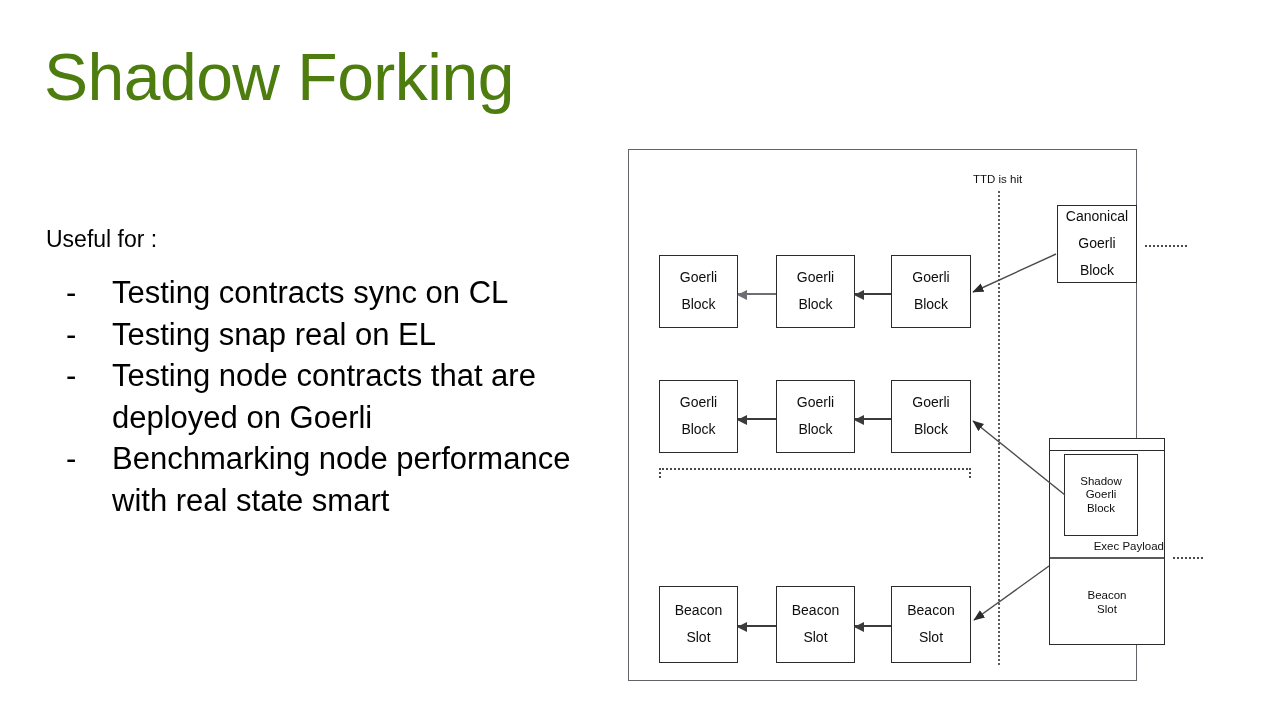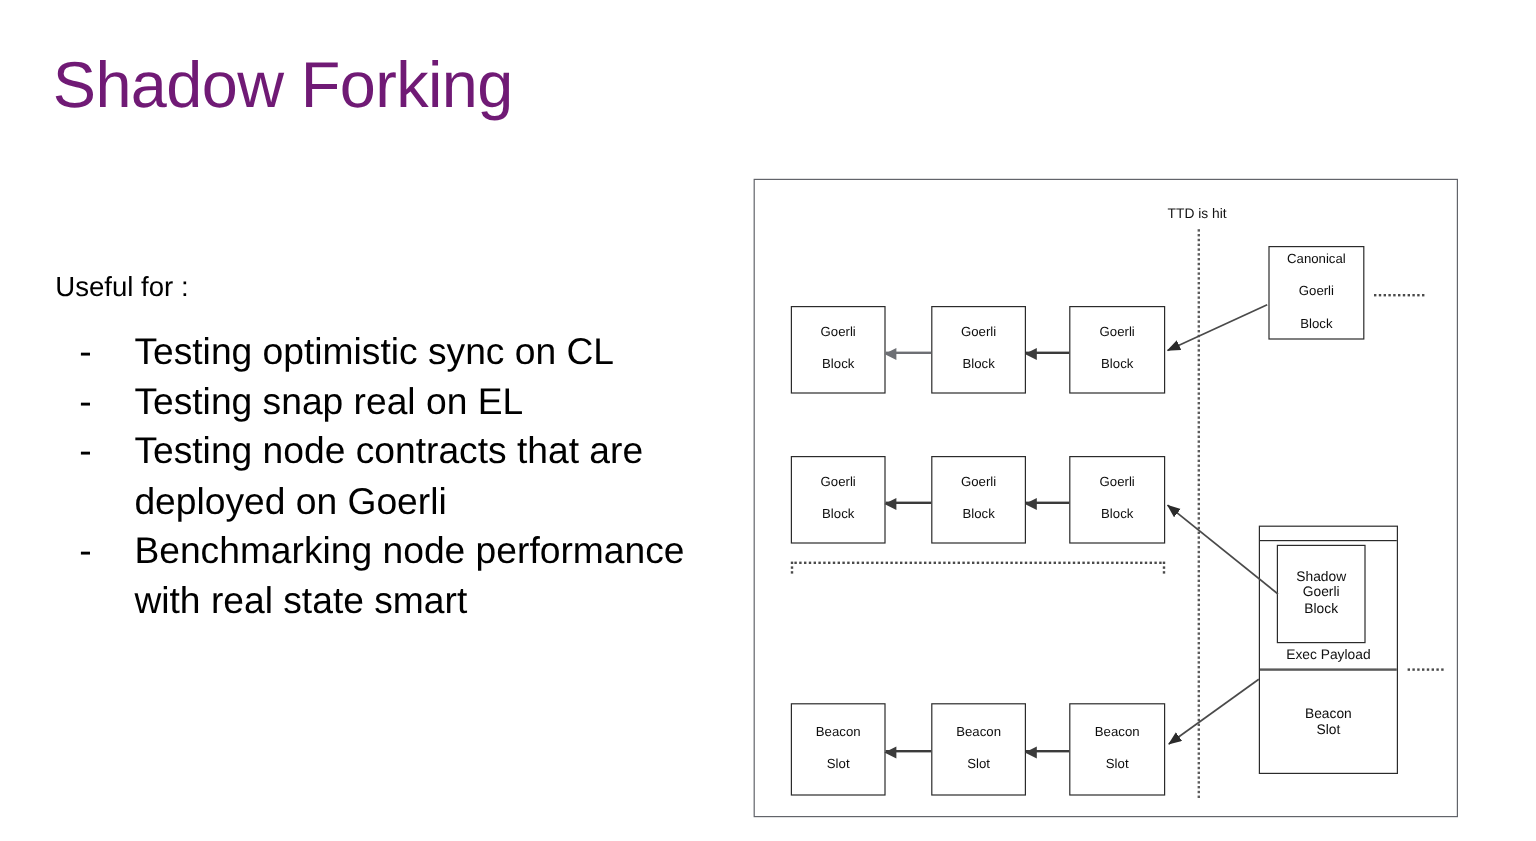--- a/index.html
+++ b/index.html
@@ -15,25 +15,25 @@
     overflow: hidden;
     font-family: "Liberation Sans", sans-serif;
     color: #000000;
   }
 
   
   #slide-title {
     position: absolute;
     left: 44px;
     top: 44px;
-    font-size: 54px;
+    font-size: 66px;
     line-height: 1.0;
     font-weight: 400;
     letter-spacing: -0.5px;
-    color: #701a75;
+    color: #4d7c0f;
     white-space: nowrap;
   }
 
   #useful-heading {
     position: absolute;
     left: 46px;
     top: 228px;
     font-size: 23px;
     line-height: 1.0;
     color: #000000;
@@ -66,40 +66,40 @@
   }
   #bullet-list li .btext {
     display: block;
   }
 
   
   #diagram-frame {
     position: absolute;
     left: 628px;
     top: 149px;
-    width: 587px;
+    width: 509px;
     height: 532px;
     border: 1.6px solid #62646a;
     box-sizing: border-box;
     background: #ffffff;
   }
   
   .dg { position: absolute; }
 
   
   .node {
     position: absolute;
     border: 1.5px solid #2b2b2b;
     box-sizing: border-box;
     background: #ffffff;
     display: flex;
     align-items: center;
     justify-content: center;
     text-align: center;
-    font-size: 11px;
+    font-size: 14px;
     line-height: 13.5px;
     color: #0d0d0d;
   }
   .node span { display: block; }
 
   
   .arrow-h {
     position: absolute;
     height: 0;
     border-top: 2px solid #3b3b3b;
@@ -176,21 +176,21 @@
     align-items: center;
     justify-content: center;
     text-align: center;
     font-size: 11.5px;
     line-height: 13.5px;
     color: #0d0d0d;
   }
   #payload-label {
     position: absolute;
     left: 0; right: 0;
-    text-align: center;
+    text-align: right;
     font-size: 11.5px;
     line-height: 13px;
     color: #111111;
   }
   #payload-divider {
     position: absolute;
     left: 0; right: 0;
     border-bottom: 2px solid #5a5a5a;
   }
   #beacon-right-label {
@@ -215,21 +215,21 @@
 </head>
 <body>
 
 <div id="slide-title">Shadow Forking</div>
 
 <div id="useful-heading">Useful for :</div>
 
 <ul id="bullet-list">
   <li>
     <span class="dash">-</span>
-    <span class="btext">Testing optimistic sync on CL</span>
+    <span class="btext">Testing contracts sync on CL</span>
   </li>
   <li>
     <span class="dash">-</span>
     <span class="btext">Testing snap real on EL</span>
   </li>
   <li>
     <span class="dash">-</span>
     <span class="btext">Testing node contracts that are deployed on Goerli</span>
   </li>
   <li>

